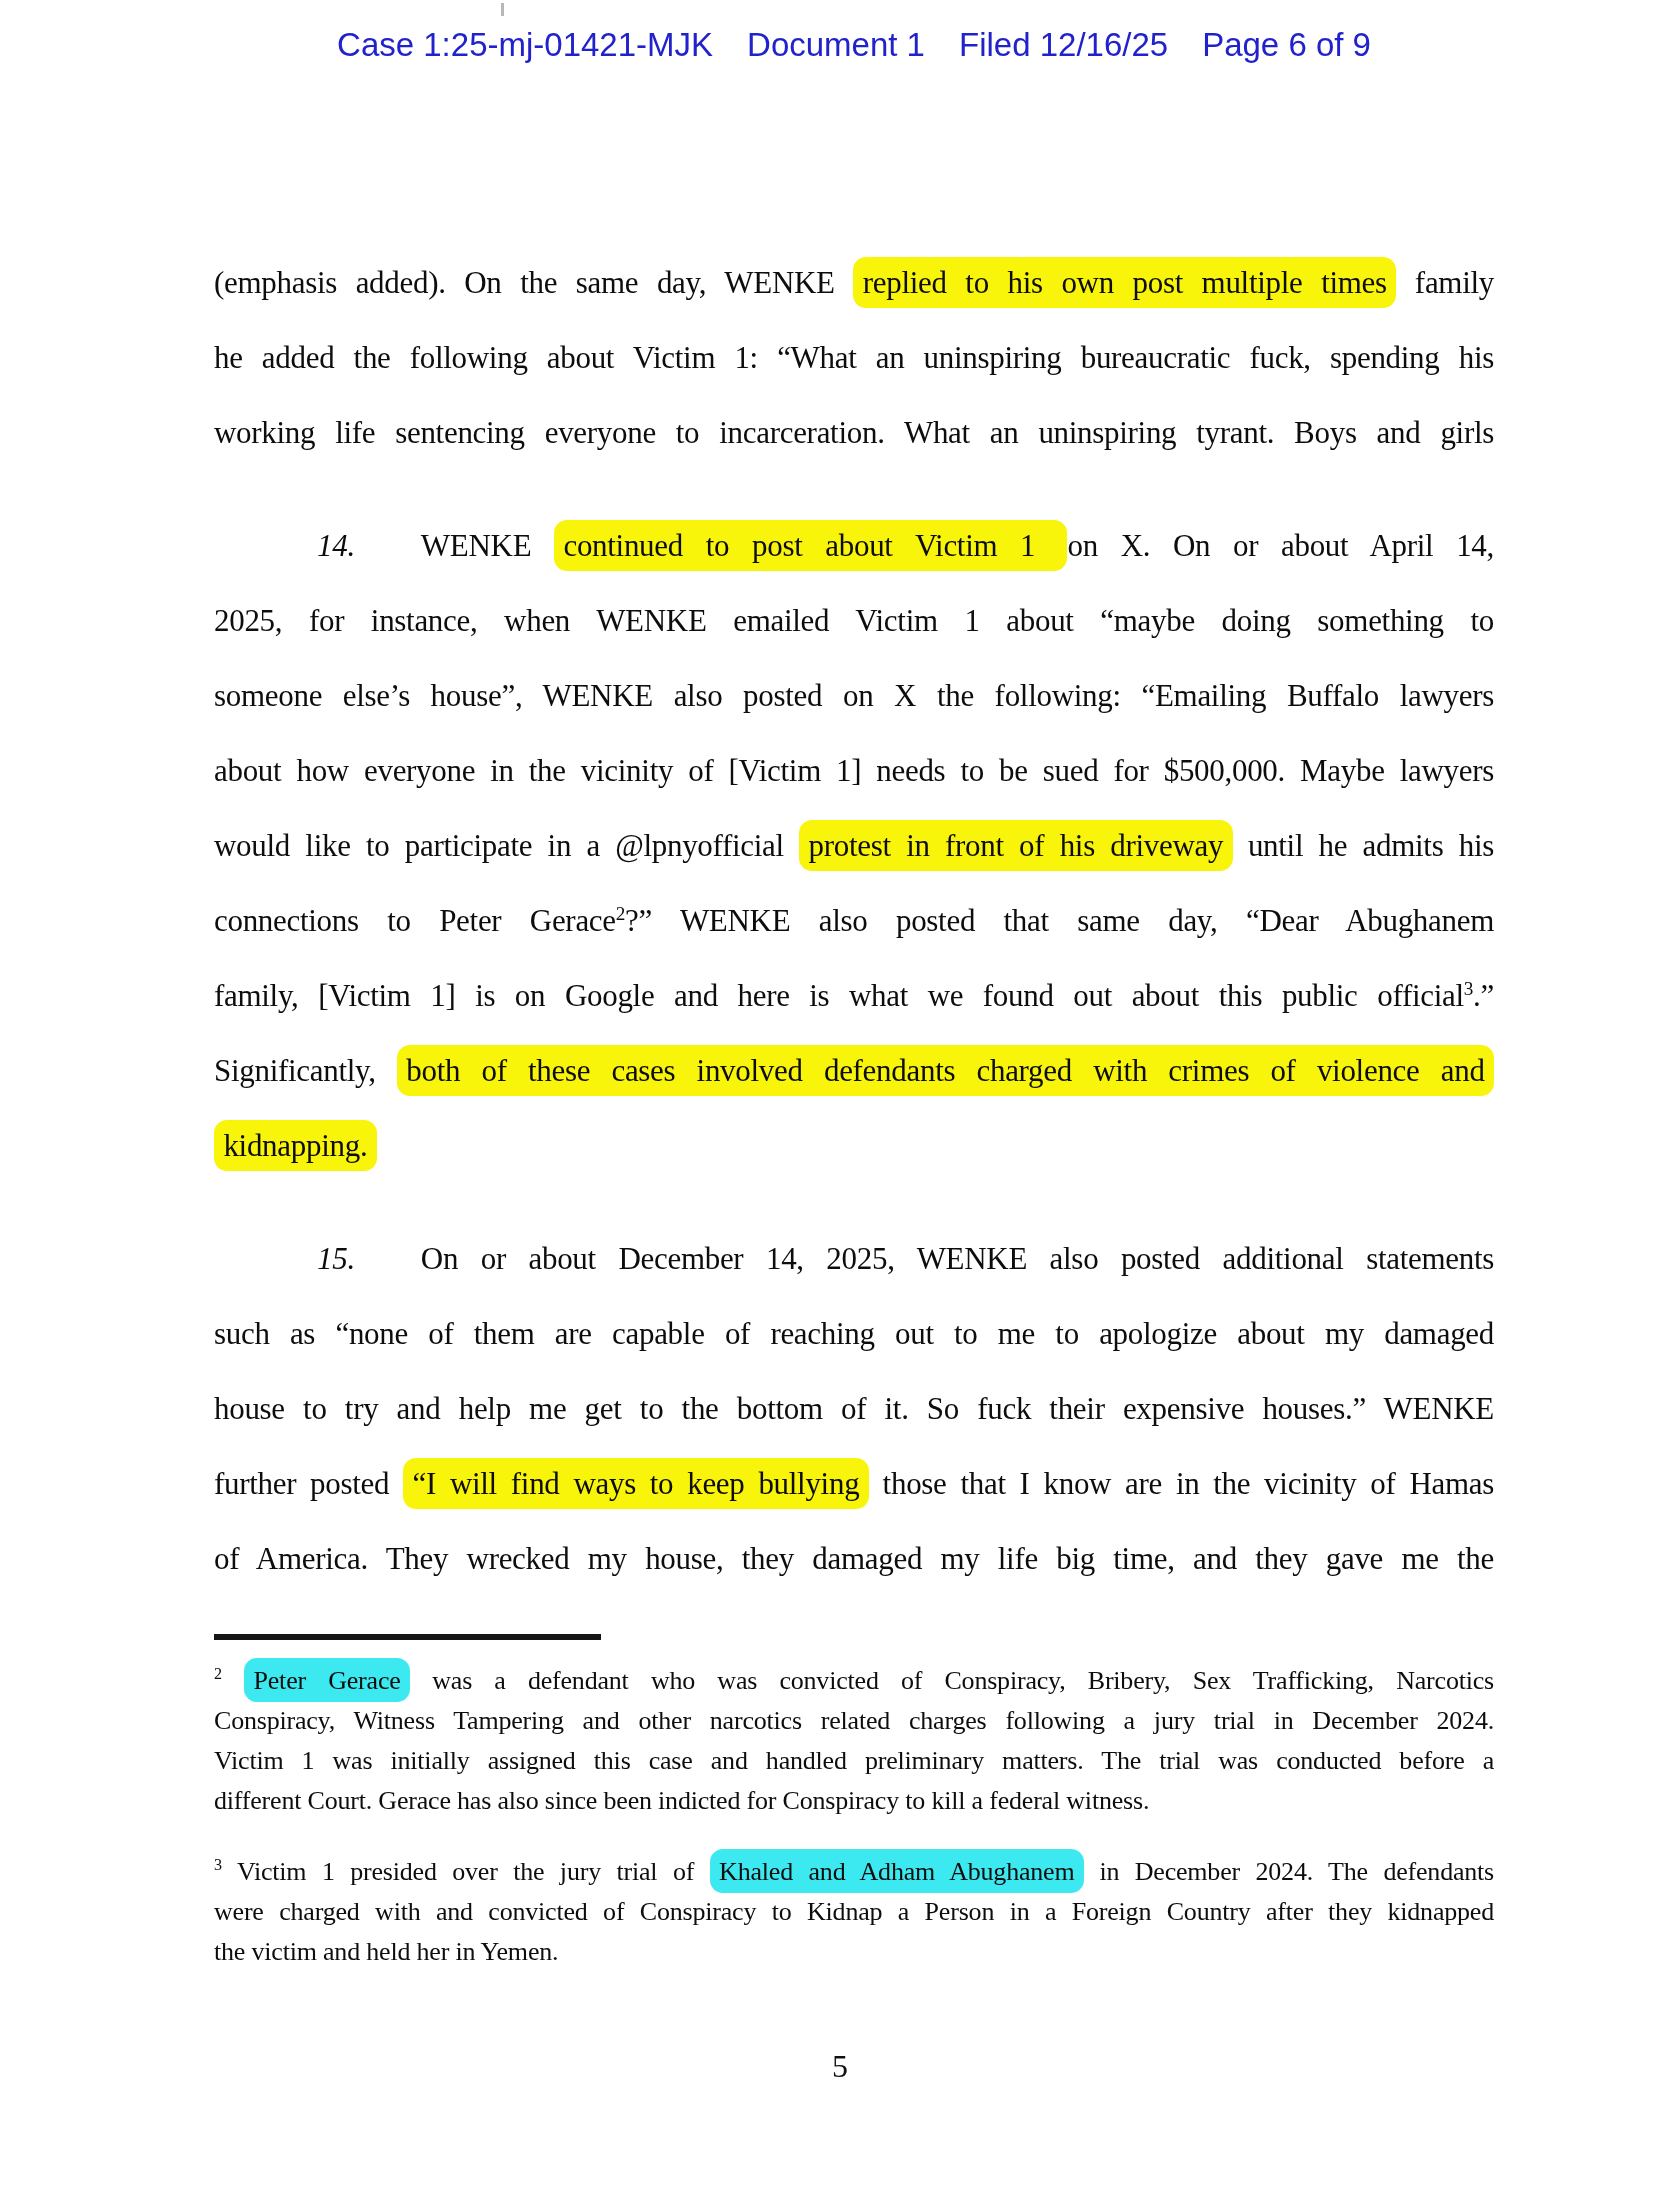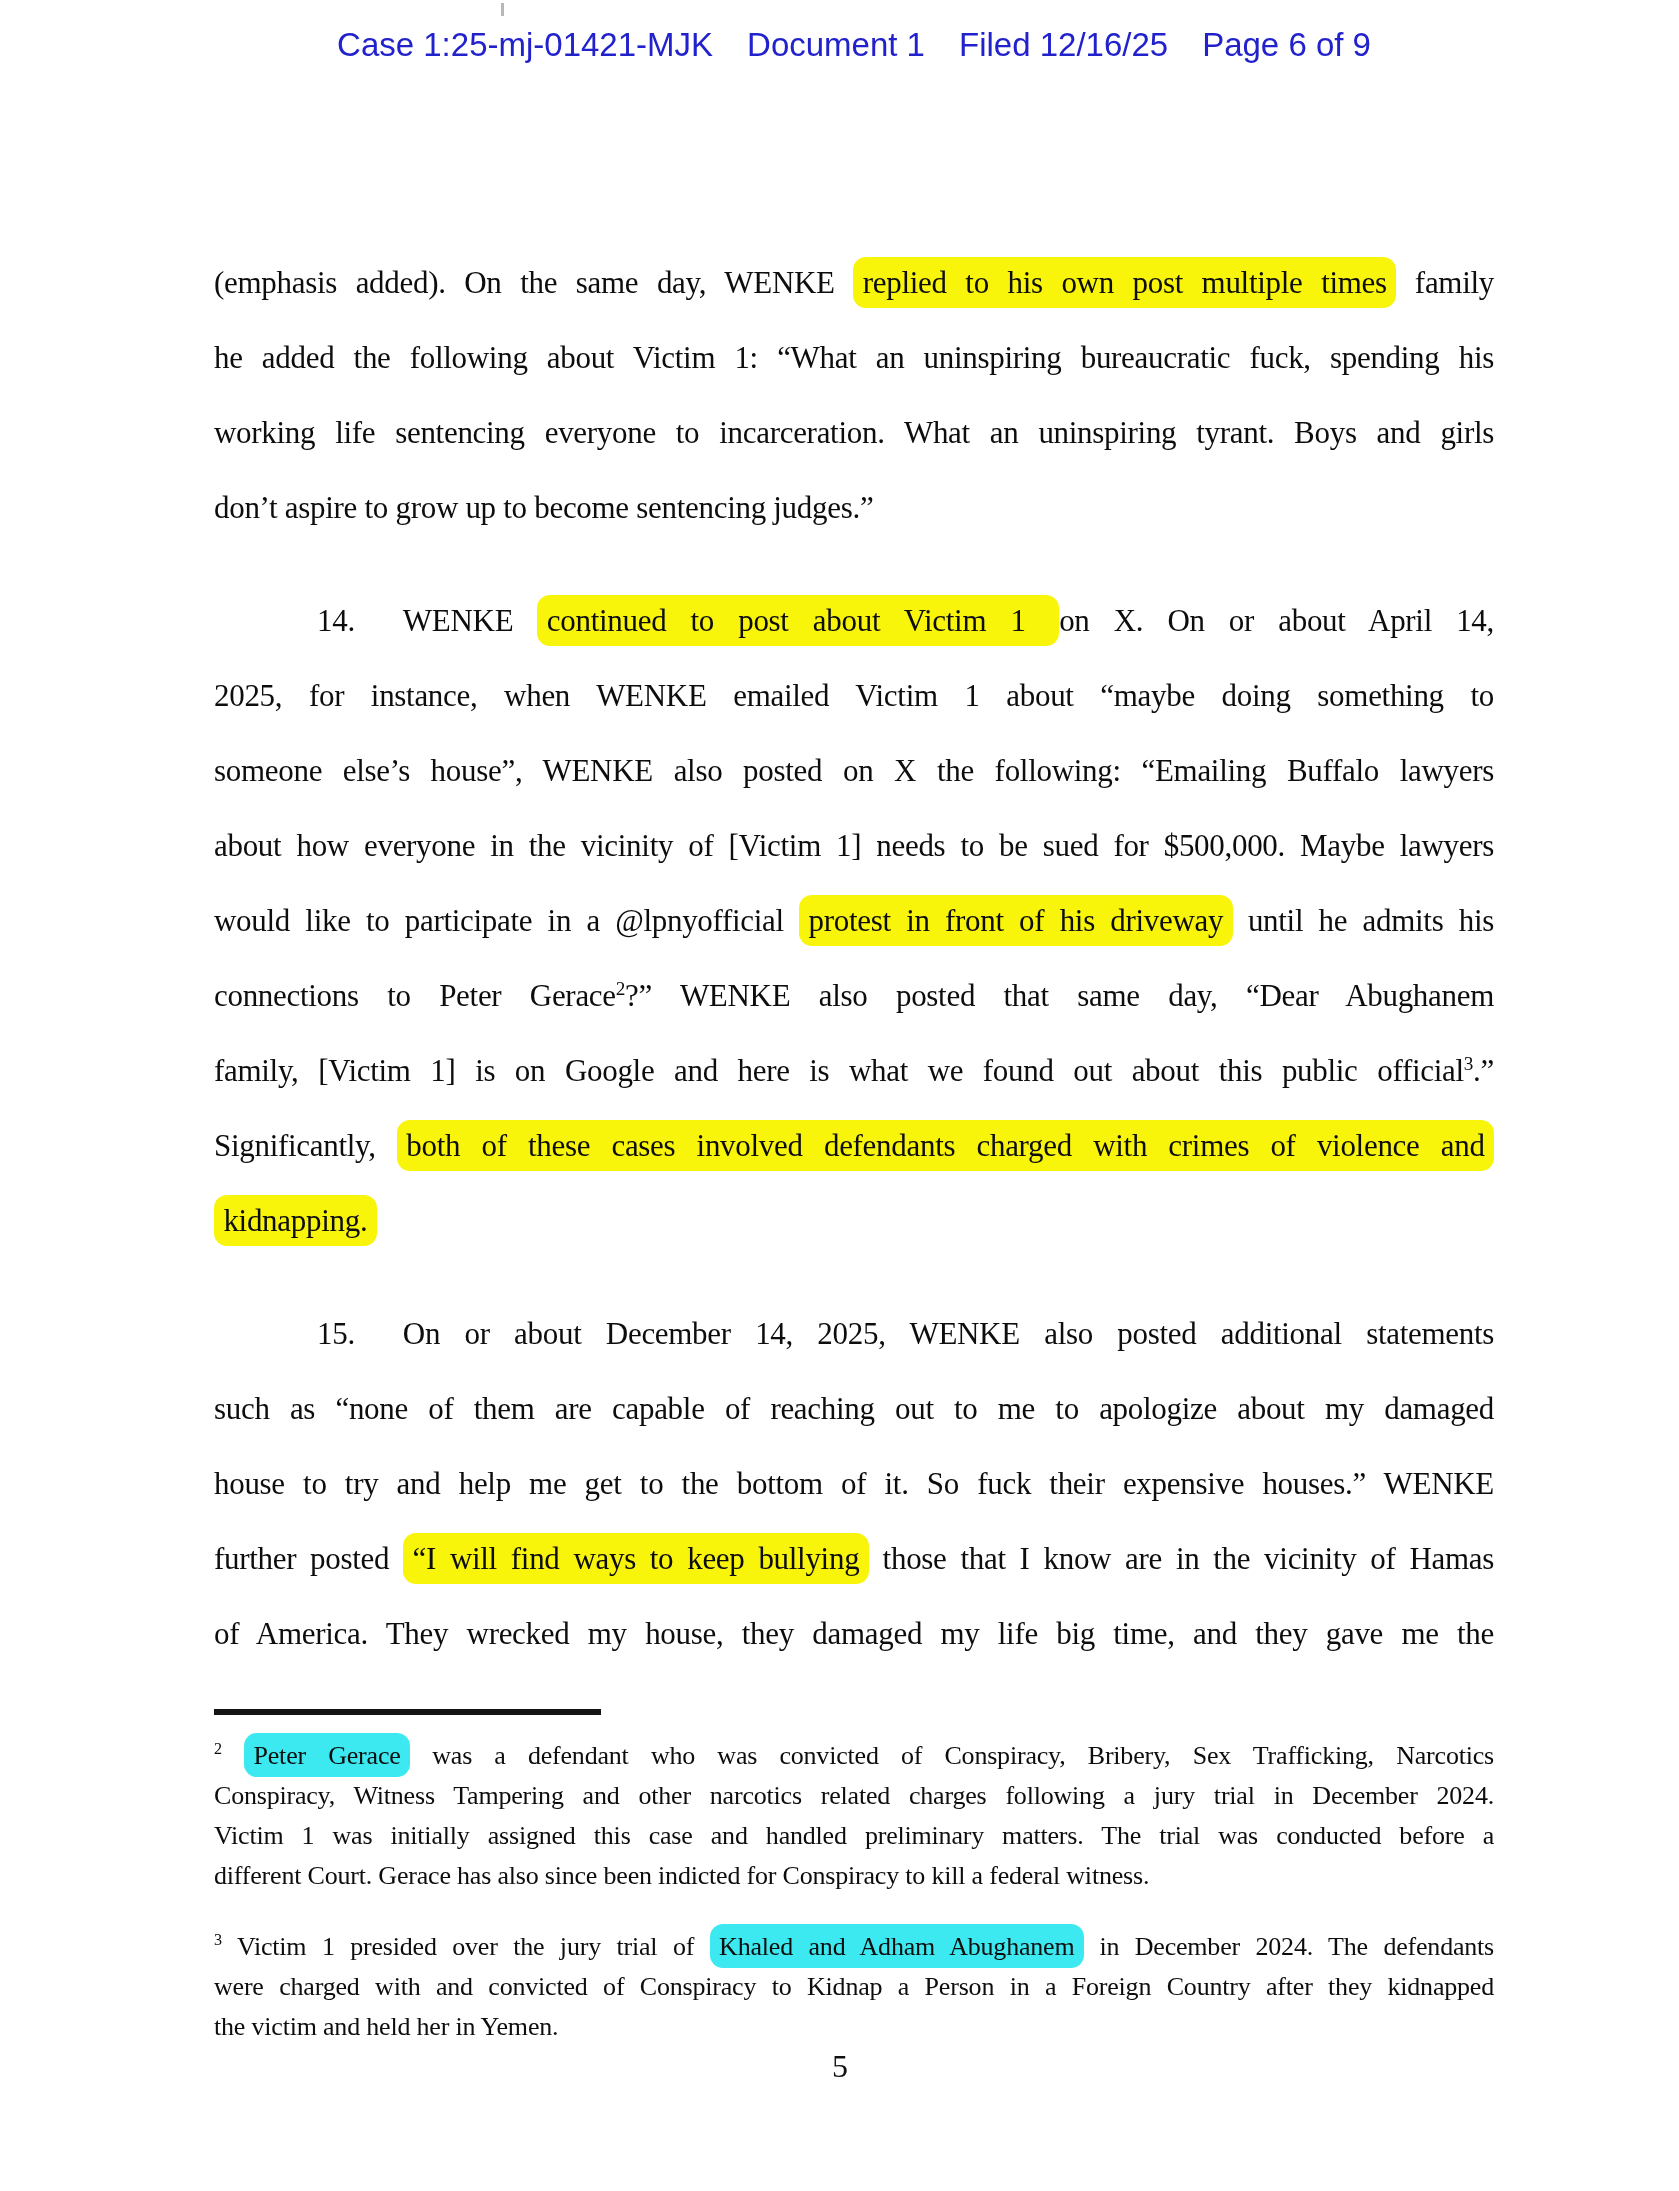--- a/index.html
+++ b/index.html
@@ -52,21 +52,22 @@
     white-space: nowrap;
   }
   .line.just {
     text-align: justify;
     text-align-last: justify;
   }
   .line.indent {
     padding-left: 103px;
   }
   .pnum {
-    margin-right: 48px;
+    margin-right: 66px;
+    font-style: italic;
   }
   .hl {
     border-radius: 13px;
     padding: 7.7px 9.4px;
   }
   .hl.yellow { background: var(--yellow, #f9f50a); }
   .hl.cyan   { background: var(--cyan, #3ce9f0); }
   .sup {
     font-size: 0.62em;
     vertical-align: super;
@@ -116,21 +117,20 @@
       <span>Document 1</span>
       <span>Filed 12/16/25</span>
       <span>Page 6 of 9</span>
     </div>
 
   <div class="body-block" id="body">
       <div class="para">
         <div class="line just"><span>(emphasis added). On the same day, WENKE </span><span class="hl yellow">replied to his own post multiple times</span><span> family</span></div>
         <div class="line just"><span>he added the following about Victim 1: “What an uninspiring bureaucratic fuck, spending his</span></div>
         <div class="line just"><span>working life sentencing everyone to incarceration. What an uninspiring tyrant. Boys and girls</span></div>
-        <div class="line"><span>don’t aspire to grow up to become sentencing judges.”</span></div>
       </div>
       <div class="para">
         <div class="line just indent"><span class="pnum">14.</span><span>WENKE </span><span class="hl yellow">continued to post about Victim 1 </span><span>on X. On or about April 14,</span></div>
         <div class="line just"><span>2025, for instance, when WENKE emailed Victim 1 about “maybe doing something to</span></div>
         <div class="line just"><span>someone else’s house”, WENKE also posted on X the following: “Emailing Buffalo lawyers</span></div>
         <div class="line just"><span>about how everyone in the vicinity of [Victim 1] needs to be sued for $500,000. Maybe lawyers</span></div>
         <div class="line just"><span>would like to participate in a @lpnyofficial </span><span class="hl yellow">protest in front of his driveway</span><span> until he admits his</span></div>
         <div class="line just"><span>connections to Peter Gerace</span><span class="sup">2</span><span>?” WENKE also posted that same day, “Dear Abughanem</span></div>
         <div class="line just"><span>family, [Victim 1] is on Google and here is what we found out about this public official</span><span class="sup">3</span><span>.”</span></div>
         <div class="line just"><span>Significantly, </span><span class="hl yellow">both of these cases involved defendants charged with crimes of violence and</span></div>

